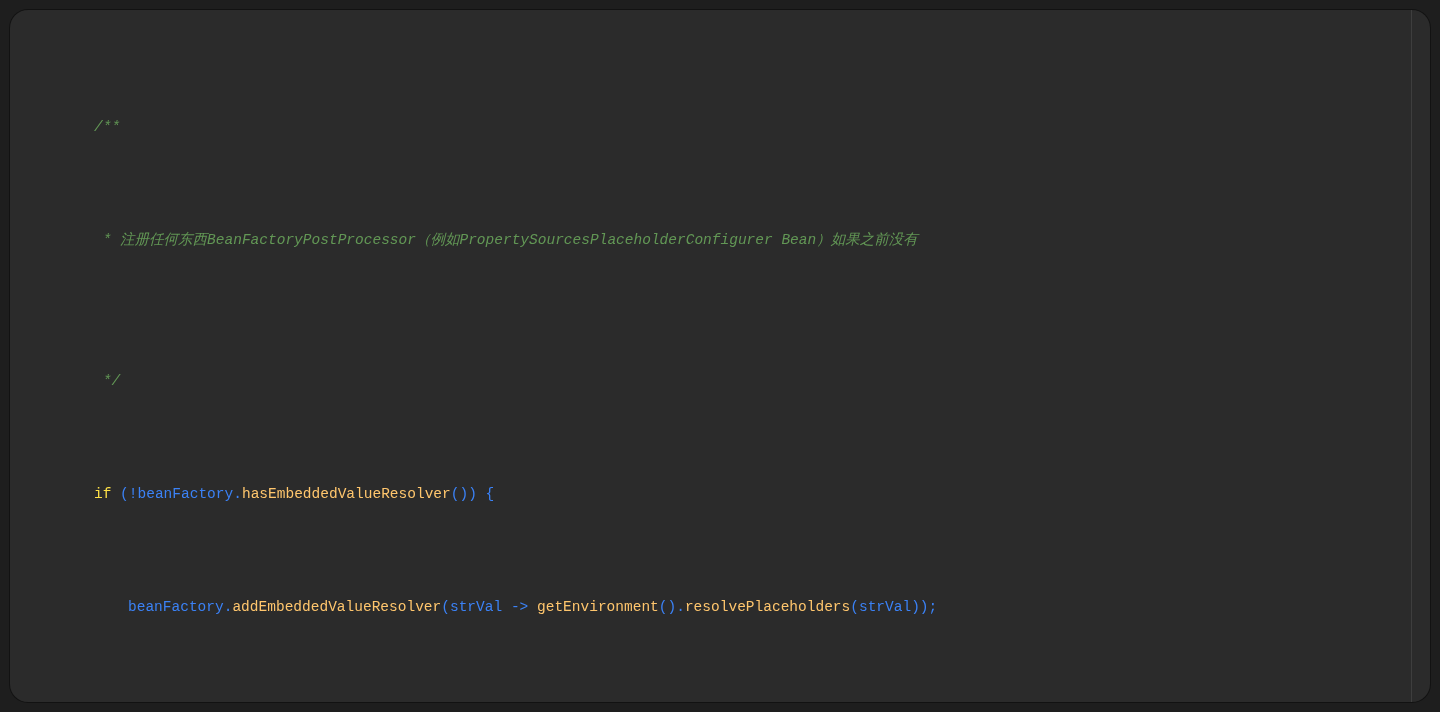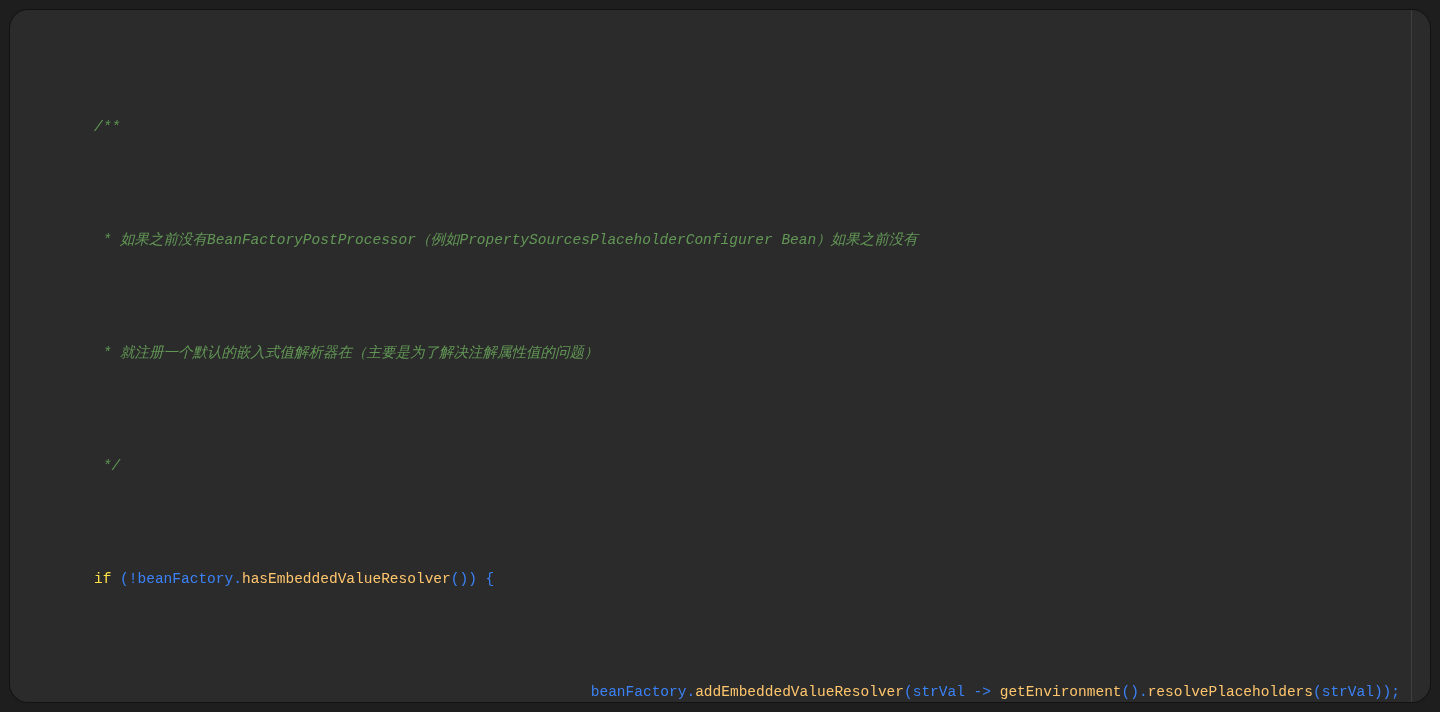--- a/index.html
+++ b/index.html
@@ -28,37 +28,36 @@
     background: rgba(120,120,120,0.25);
   }
   .code-area {
     padding-left: 50px;
     padding-right: 30px;
     font-style: italic;
     white-space: pre;
   }
   .line { display: block; position: relative; }
   .indent1 { padding-left: 34px; }
-  .indent2 { padding-left: 68px; text-align: right; }
+  .indent2 { padding-left: 68px; }
   .c-comment-doc { color: #629755; font-style: italic; }
   .c-keyword { color: #fde047; font-style: normal; }
   .c-default { color: #3b82f6; font-style: normal; }
   .c-method { color: #ffc66d; font-style: normal; }
 </style>
 </head>
 <body>
 
 <div class="editor-wrap">
   <div class="code-area">
 
     <span class="line indent1"><span class="c-comment-doc">/**</span></span>
 
-    <span class="line indent1"><span class="c-comment-doc"><span> * 如果之前没有</span><span>BeanFactoryPostProcessor</span><span>（例如</span><span>PropertySourcesPlaceholderConfigurer Bean</span><span>）如果之前没有</span></span></span>
+    <span class="line indent1"><span class="c-comment-doc"><span> * 注册任何东西</span><span>BeanFactoryPostProcessor</span><span>（例如</span><span>PropertySourcesPlaceholderConfigurer Bean</span><span>）如果之前没有</span></span></span>
 
-    <span class="line indent1"><span class="c-comment-doc"> * 就注册一个默认的嵌入式值解析器在（主要是为了解决注解属性值的问题）</span></span>
 
     <span class="line indent1"><span class="c-comment-doc"> */</span></span>
 
     <span class="line indent1"><span class="c-keyword">if</span><span class="c-default"> (!beanFactory.</span><span class="c-method">hasEmbeddedValueResolver</span><span class="c-default">()) {</span></span>
 
     <span class="line indent2"><span class="c-default">beanFactory.</span><span class="c-method">addEmbeddedValueResolver</span><span class="c-default">(strVal -&gt; </span><span class="c-method">getEnvironment</span><span class="c-default">().</span><span class="c-method">resolvePlaceholders</span><span class="c-default">(strVal));</span></span>
 
     
 
     

